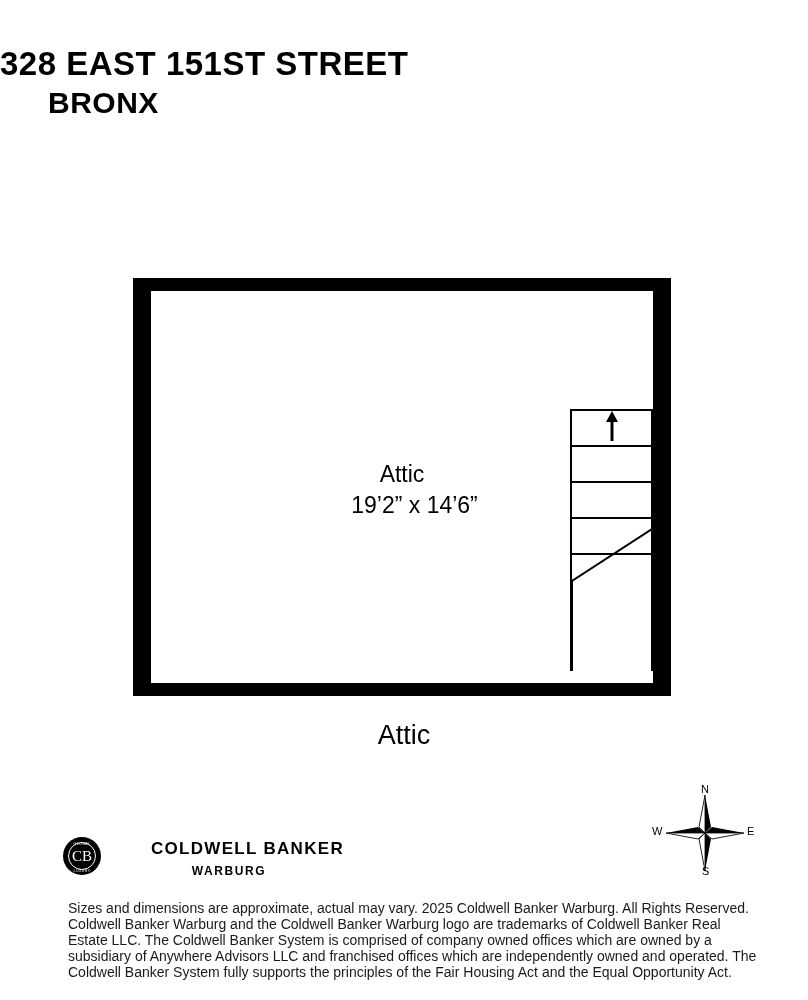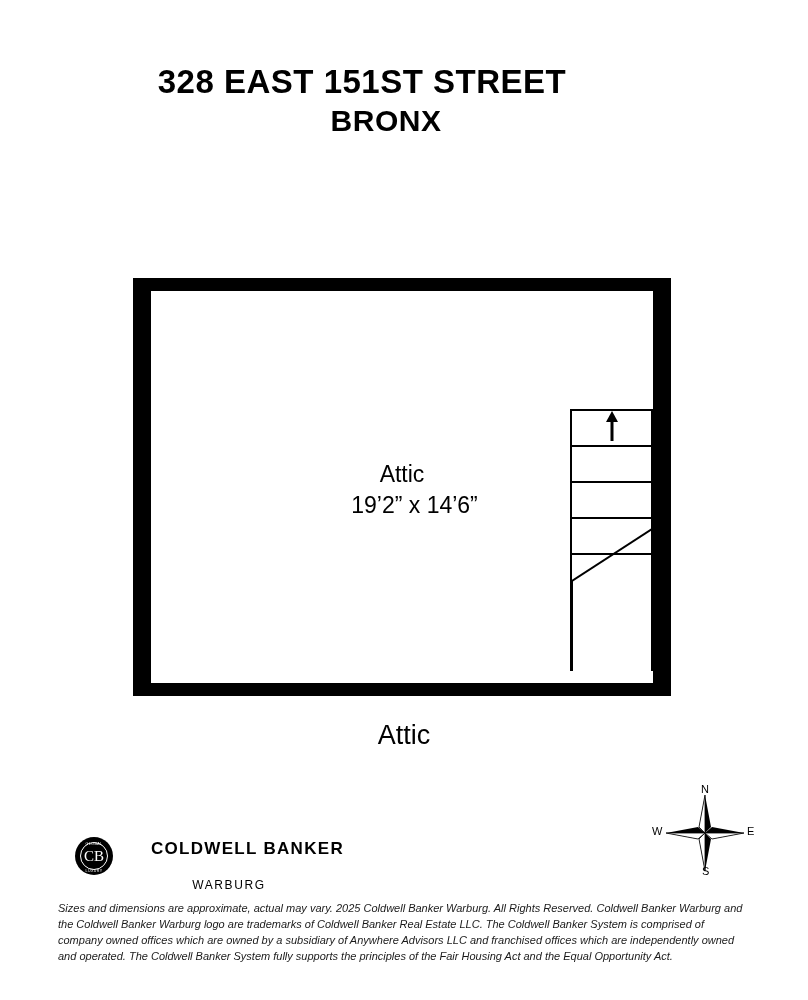--- a/index.html
+++ b/index.html
@@ -12,24 +12,24 @@
     height: 1000px;
     position: relative;
     font-family: "Liberation Sans", sans-serif;
     color: #000000;
     overflow: hidden;
   }
 
   
   .title-block {
     position: absolute;
-    top: 62px;
+    top: 44px;
     left: 0;
     width: 724px;
-    text-align: center;
+    text-align: left;
   }
   .title-line1 {
     font-size: 33px;
     font-weight: bold;
     letter-spacing: 0.5px;
     line-height: 40px;
   }
   .title-line2 {
     font-size: 30px;
     font-weight: bold;
@@ -141,56 +141,55 @@
   
   .logo-block {
     position: absolute;
     left: 62px;
     top: 836px;
     width: 300px;
     height: 46px;
   }
   .logo-mark {
     position: absolute;
-    left: 12px;
+    left: 0;
     top: 0;
     width: 40px;
     height: 40px;
   }
   .logo-text {
     position: absolute;
     left: 52px;
     top: 3px;
   }
   .logo-name {
     font-size: 17px;
     font-weight: bold;
     letter-spacing: 1.3px;
     line-height: 20px;
     margin-left: 37px;
   }
   .logo-sub {
     font-size: 12px;
-    font-weight: normal;
+    font-weight: bold;
     letter-spacing: 1.6px;
     line-height: 16px;
     text-align: center;
-    margin-top: 18px;
+    margin-top: 4px;
   }
 
   
   .disclaimer {
     position: absolute;
-    left: 58px;
+    left: 68px;
     top: 900px;
     width: 690px;
-    font-size: 11px;
+    font-size: 14px;
     line-height: 16px;
     color: #1a1a1a;
-    font-style: italic;
   }
 </style>
 </head>
 <body>
 
 <div class="title-block">
   <div class="title-line1">328 EAST 151ST STREET</div>
   <div class="title-line2">BRONX</div>
 </div>
 

